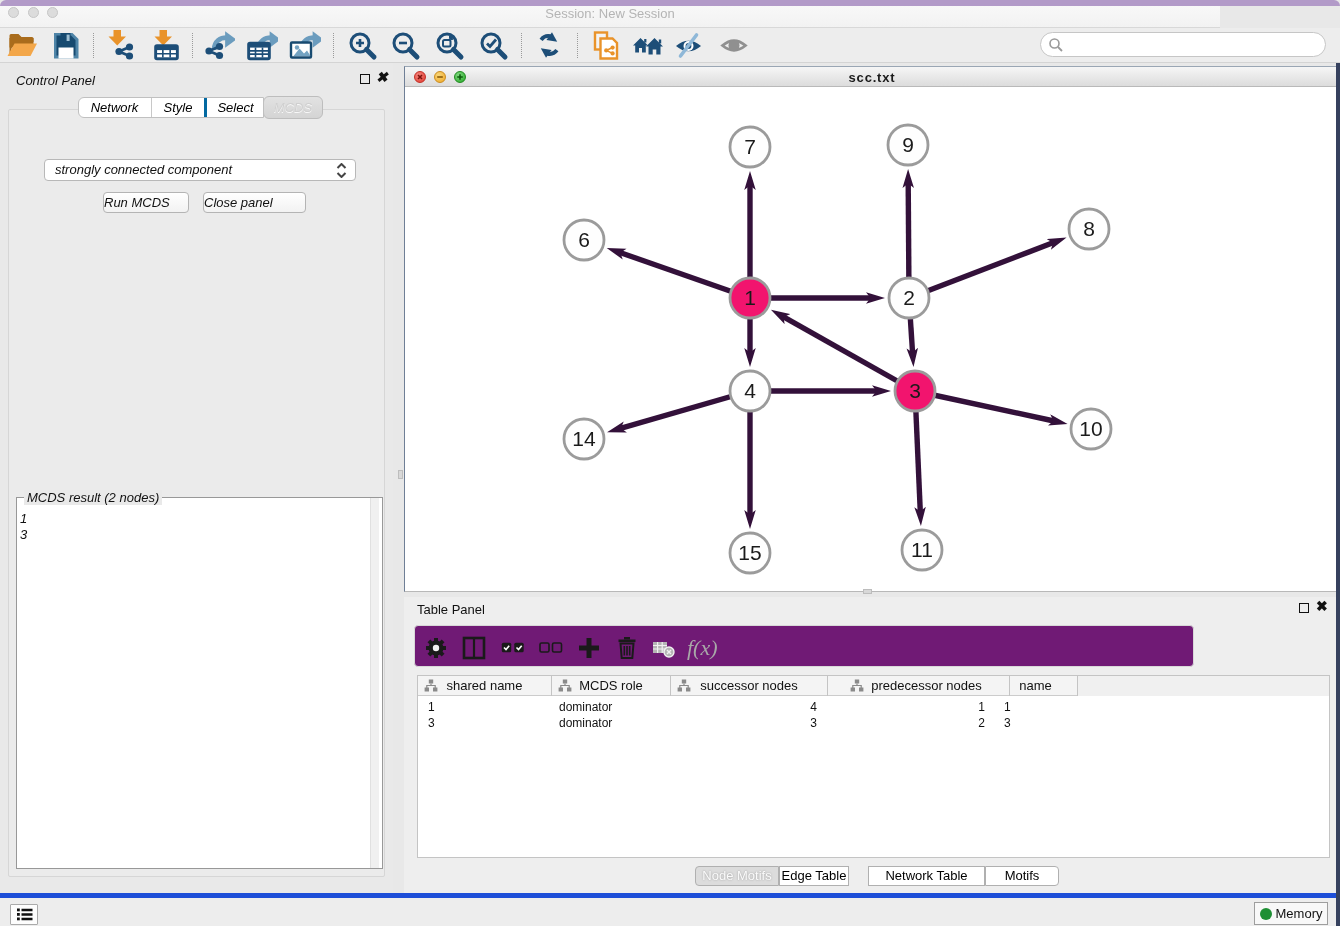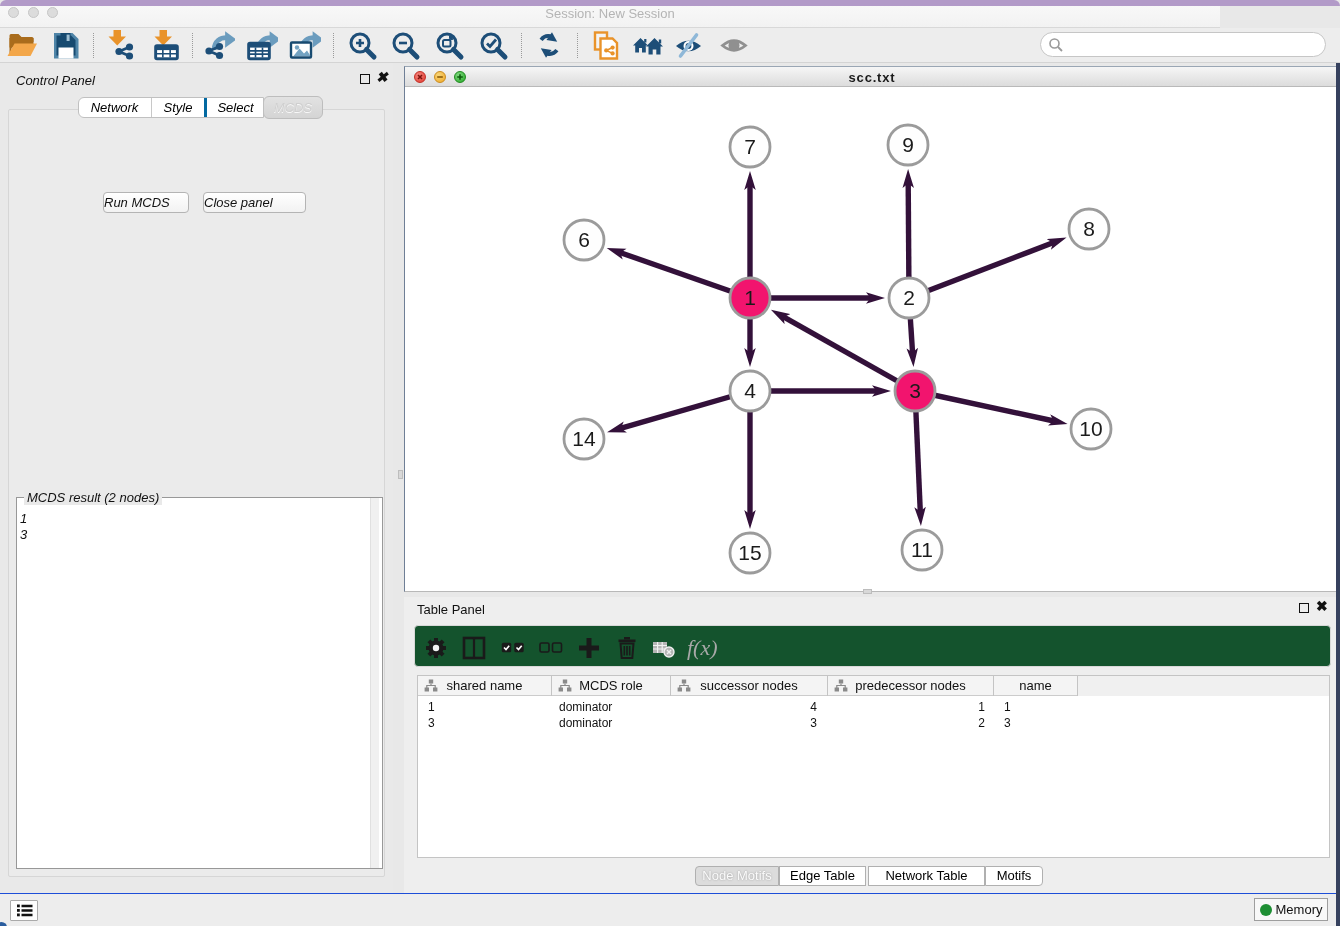--- a/index.html
+++ b/index.html
@@ -24,27 +24,27 @@
 #mcds-group { left:16px; top:434px; width:367px; height:372px; border:1px solid #989898; background:#fff; }
 #mcds-legend { left:24px; top:427px; background:#e9e9e9; padding:0 3px; font-size:13px; color:#111; }
 #mcds-text { left:20px; top:448px; font-size:13px; color:#111; line-height:16px; }
 #mcds-scroll { left:370px; top:435px; width:9px; height:370px; background:#f0f0f0; border-left:1px solid #e0e0e0; }
 #netwin { left:404px; top:66px; width:936px; height:526px; border-left:1px solid #6f7f96; border-right:1px solid #6f7f96; border-top:1px solid #9aa6b4; border-bottom:1px solid #b8b8b8; background:#fff; }
 #net-titlebar { position:absolute; left:0; top:0; width:100%; height:20px; background:linear-gradient(#f6f6f6,#dcdcdc); border-bottom:1px solid #b9b9b9; }
 #net-title { position:absolute; width:100%; top:3px; text-align:center; font-size:13px; font-weight:bold; letter-spacing:0.8px; color:#1a1a1a; }
 .mtl { position:absolute; top:4px; width:12px; height:12px; border-radius:50%; }
 #tpanel { left:404px; top:597px; width:936px; height:296px; background:#eeeeee; }
 #tp-title { left:13px; top:5px; font-size:13px; color:#111; }
-#tp-toolbar { left:10px; top:28px; width:917px; height:42px; background:#14532d; border:1px solid #d8d8d8; border-radius:4px; }
+#tp-toolbar { left:10px; top:28px; width:780px; height:42px; background:#701a75; border:1px solid #d8d8d8; border-radius:4px; }
 #tbl { left:13px; top:78px; width:913px; height:183px; background:#fff; border:1px solid #c4c4c4; }
 #tbl-head { position:absolute; left:0; top:0; width:100%; height:20px; background:#f4f4f4; border-bottom:1px solid #cccccc; }
 .th { position:absolute; top:0; height:20px; border-right:1px solid #c4c4c4; font-size:13px; color:#111; text-align:center; line-height:20px; }
 .td { position:absolute; font-size:12px; color:#111; }
 .btab { position:absolute; height:20px; font-size:13px; background:#fff; border:1px solid #b0b0b0; text-align:center; line-height:18px; color:#000; }
-#statusbar { left:0; top:893px; width:1340px; height:33px; background:#ededed; border-top:1px solid #1d4ed8;padding-left:8px; }
+#statusbar { left:0; top:893px; width:1340px; height:33px; background:#ededed; border-top:5px solid #1d4ed8;padding-left:8px; }
 #mem-btn { position:absolute; left:1254px; top:4px; width:74px; height:23px; background:#f8f8f8; border:1px solid #9e9e9e; font-size:13px; line-height:21px; text-align:center; color:#111; }
 #list-btn { position:absolute; left:10px; top:6px; width:28px; height:21px; background:#fdfdfd; border:1px solid #aaaaaa; border-radius:1px; }
 </style>
 </head>
 <body>
 <div id="purple" class="abs"></div>
 <div id="titlebar" class="abs">
   <div class="tl" style="left:8px;"></div>
   <div class="tl" style="left:28px;"></div>
   <div class="tl" style="left:47px;"></div>
@@ -191,20 +191,23 @@
 <div id="cpanel" class="abs">
   <div id="cp-title" class="abs">Control Panel</div>
   <div class="abs" style="left:360px; top:11px; width:10px; height:10px; border:1.5px solid #111;"></div>
   <div class="abs" style="left:376px; top:6px; font-size:14px; font-weight:bold; color:#111;">✖</div>
   <div id="cp-pane" class="abs"></div>
   <div class="abs" style="left:263px; top:33px; width:60px; height:23px; background:linear-gradient(#e2e2e2,#d4d4d4); border:1px solid #bdbdbd; border-radius:6px; font-size:13px; text-align:center; line-height:21px; color:#cfcfcf; text-shadow:0 1px 0 #f8f8f8;">MCDS</div>
   <div class="abs" style="left:78px; top:34px; width:186px; height:21px; background:#fff; border:1px solid #c0c0c0; border-radius:6px 0 0 6px;"></div>
   <div class="tab" style="left:78px; width:73px;">Network</div>
   <div class="tab" style="left:151px; width:53px; border-left:1px solid #c8c8c8;">Style</div>
   <div class="tab" style="left:204px; width:60px; border-left:3px solid #0369a1;">Select</div>
+  <div id="opt-select" class="abs">strongly connected component<svg width="11" height="15" viewBox="0 0 11 15" style="position:absolute; right:8px; top:3px;">
+        <path d="M1.5 5 L5.5 1 L9.5 5 M1.5 10 L5.5 14 L9.5 10" stroke="#444" stroke-width="2" fill="none"></path>
+      </svg></div>
   <div class="btn" style="left:103px; top:129px; width:86px;">Run MCDS</div>
   <div class="btn" style="left:203px; top:129px; width:103px;">Close panel</div>
   <div id="mcds-group" class="abs"></div>
   <div id="mcds-legend" class="abs">MCDS result (2 nodes)</div>
   <div id="mcds-text" class="abs">1<br>3</div>
   <div id="mcds-scroll" class="abs"></div>
 </div>
 <div id="netwin" class="abs">
   <div id="net-titlebar">
     <div class="mtl" style="left:9px; background:radial-gradient(circle at 35% 30%, #f3827a, #e13b30); border:1px solid #c22e24;">
@@ -334,44 +337,44 @@
             <path d="M7 4.5 v2 M2.8 9 v-2.5 h8.4 v2.5" stroke="#8a8a8a" stroke-width="1.2" fill="none"></path>
             <rect x="0.6" y="8.5" width="4.4" height="4" fill="#8a8a8a"></rect>
             <rect x="9" y="8.5" width="4.4" height="4" fill="#8a8a8a"></rect>
           </svg>MCDS role</div>
         <div class="th" style="left:253px; width:157px;"><svg width="14" height="13" viewBox="0 0 14 13" style="position:absolute; left:6px; top:3px;">
             <rect x="4.8" y="0.5" width="4.4" height="4" fill="#8a8a8a"></rect>
             <path d="M7 4.5 v2 M2.8 9 v-2.5 h8.4 v2.5" stroke="#8a8a8a" stroke-width="1.2" fill="none"></path>
             <rect x="0.6" y="8.5" width="4.4" height="4" fill="#8a8a8a"></rect>
             <rect x="9" y="8.5" width="4.4" height="4" fill="#8a8a8a"></rect>
           </svg>successor nodes</div>
-        <div class="th" style="left:410px; width:166px;"><svg width="14" height="13" viewBox="0 0 14 13" style="position:absolute; left:6px; top:3px;">
+        <div class="th" style="left:426px; width:166px;"><svg width="14" height="13" viewBox="0 0 14 13" style="position:absolute; left:6px; top:3px;">
             <rect x="4.8" y="0.5" width="4.4" height="4" fill="#8a8a8a"></rect>
             <path d="M7 4.5 v2 M2.8 9 v-2.5 h8.4 v2.5" stroke="#8a8a8a" stroke-width="1.2" fill="none"></path>
             <rect x="0.6" y="8.5" width="4.4" height="4" fill="#8a8a8a"></rect>
             <rect x="9" y="8.5" width="4.4" height="4" fill="#8a8a8a"></rect>
           </svg>predecessor nodes</div>
         <div class="th" style="left:576px; width:84px;">name</div>
         <div class="th" style="left:660px; width:251px; border-right:none; background:#f0f0f0;"></div>
       </div>
     <div class="td" style="left:10px; top:24px;">1</div>
       <div class="td" style="left:141px; top:24px;">dominator</div>
       <div class="td" style="left:253px; top:24px; width:146px; text-align:right;">4</div>
       <div class="td" style="left:410px; top:24px; width:157px; text-align:right;">1</div>
       <div class="td" style="left:586px; top:24px;">1</div>
       <div class="td" style="left:10px; top:40px;">3</div>
       <div class="td" style="left:141px; top:40px;">dominator</div>
       <div class="td" style="left:253px; top:40px; width:146px; text-align:right;">3</div>
       <div class="td" style="left:410px; top:40px; width:157px; text-align:right;">2</div>
       <div class="td" style="left:586px; top:40px;">3</div>
   </div>
   <div class="btab" style="left:291px; top:269px; width:84px; background:#dcdcdc; color:#fbfbfb; text-shadow:0 0 2px #999; border-radius:4px 0 0 4px;">Node Motifs</div>
-  <div class="btab" style="left:375px; top:269px; width:87px;">Edge Table</div>
+  <div class="btab" style="left:375px; top:269px; width:70px;">Edge Table</div>
   <div class="btab" style="left:464px; top:269px; width:117px;">Network Table</div>
-  <div class="btab" style="left:581px; top:269px; width:58px; border-radius:0 4px 4px 0;">Motifs</div>
+  <div class="btab" style="left:581px; top:269px; width:74px; border-radius:0 4px 4px 0;">Motifs</div>
 </div>
 <div class="abs" style="left:398px; top:470px; width:5px; height:9px; background:#d8d8d8; border:1px solid #bdbdbd;"></div>
 <div class="abs" style="left:863px; top:589px; width:9px; height:5px; background:#d8d8d8; border:1px solid #bdbdbd;"></div>
 <div class="abs" style="left:1336px; top:63px; width:4px; height:863px; background:#36415e; z-index:5;"></div>
 <div id="statusbar" class="abs">
   <div style="position:absolute; left:-4px; top:28px; width:11px; height:11px; border-radius:50%; background:#2a5d9e;"></div>
     <div id="list-btn">
       <svg width="16" height="13" viewBox="0 0 16 13" style="position:absolute;left:6px;top:3px;">
         <rect x="0" y="0.5" width="2.8" height="2.8" fill="#111"></rect>
         <rect x="0" y="5" width="2.8" height="2.8" fill="#111"></rect>

